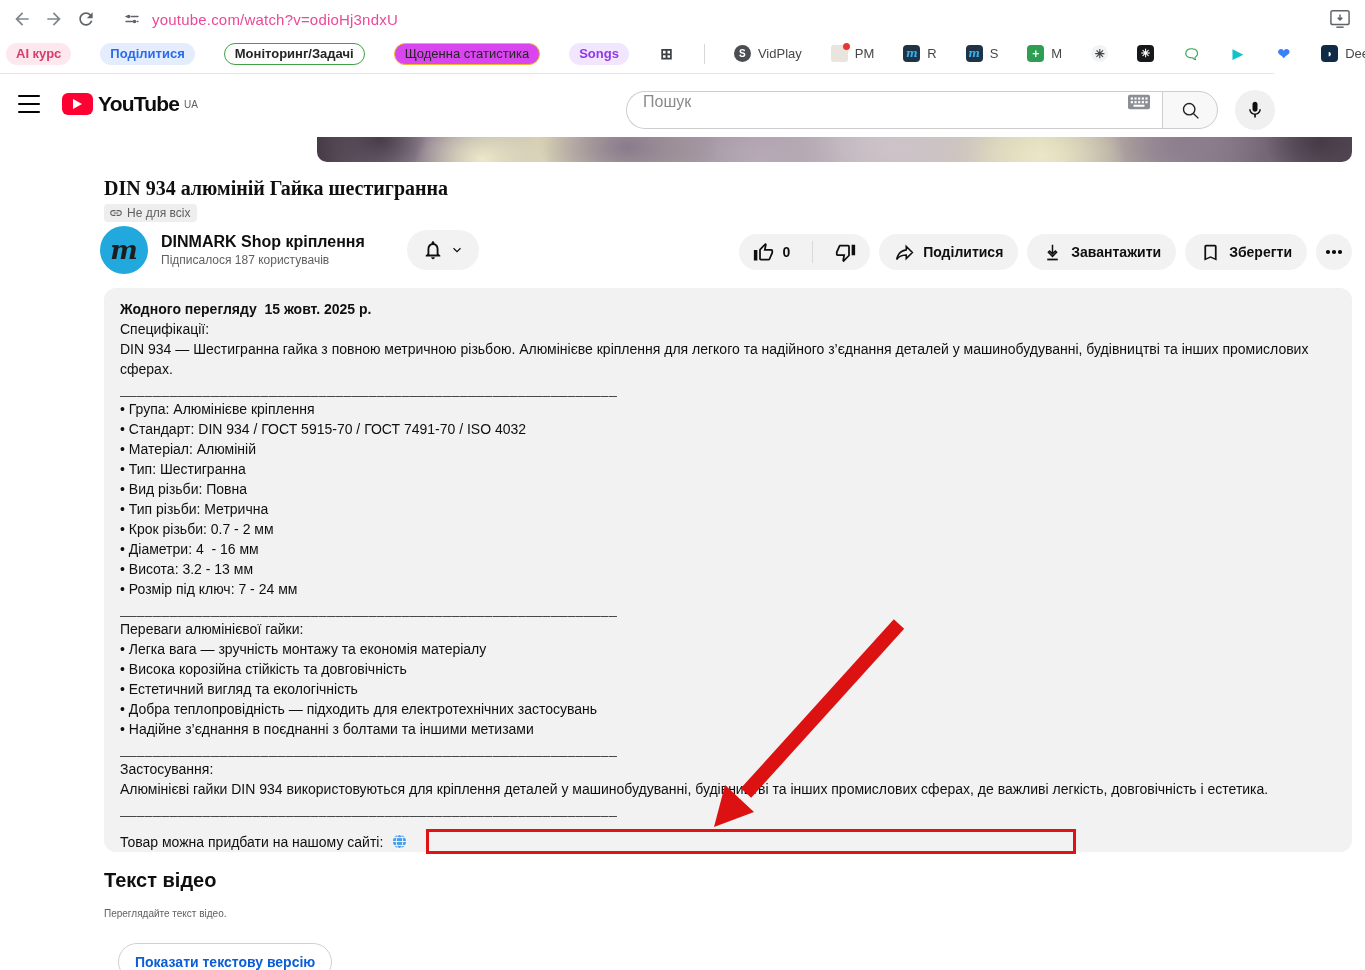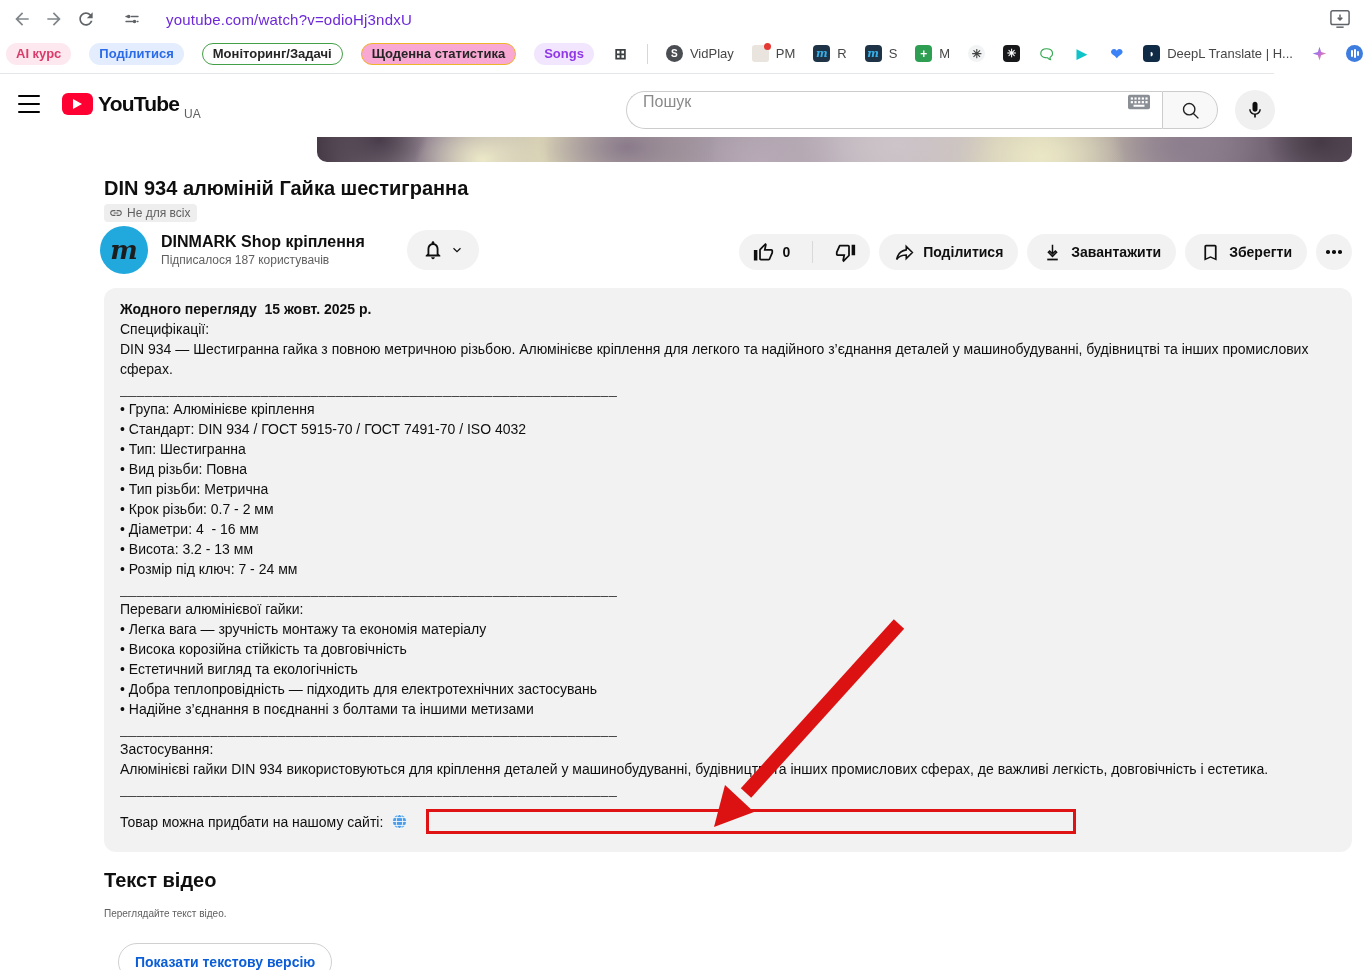--- a/index.html
+++ b/index.html
@@ -10,32 +10,32 @@
   }
   svg { display:block; }
 
   
   .nav-row { position:absolute; top:0; left:0; width:1365px; height:38px; background:#fff;
              display:flex; align-items:center; }
   .nav-btn { width:32px; height:32px; display:flex; align-items:center; justify-content:center; border-radius:50%; }
   .nav-btn svg { width:20px; height:20px; fill:#5f6368; }
   .nav-btn.dim svg { fill:#80868b; }
   .siteinfo { margin-left:18px; width:24px; height:24px; display:flex; align-items:center; justify-content:center; }
-  .url-text { margin-left:22px; font-size:15px; color:#6d28d9; letter-spacing:.2px; }
+  .url-text { margin-left:8px; font-size:15px; color:#ec4899; letter-spacing:.2px; }
   .nav-right { margin-left:auto; margin-right:14px; }
   .nav-right svg { width:22px; height:20px; stroke:#5f6368; fill:none; stroke-width:1.6; }
 
   .bm-row { position:absolute; top:38px; left:0; width:1274px; height:36px; background:#fff;
-            border-bottom:1px solid #e4e6e8; display:flex; align-items:center; padding:0 0 4px 6px; gap:18px; }
+            border-bottom:1px solid #e4e6e8; display:flex; align-items:center; padding:0 0 4px 6px; gap:29px; }
   .pill { flex:0 0 auto; height:22px; display:flex; align-items:center; padding:0 10px; border-radius:12px;
           font-size:13px; font-weight:700; white-space:nowrap; }
   .pill-pink   { background:#fce8ee; color:#d93b6b; }
   .pill-blue   { background:#e4edfd; color:#2b6be8; }
   .pill-green  { background:#fdfefd; color:#252525; border:1.5px solid #43a047; font-weight:700; }
-  .pill-yellow { background:#f9a8d4; color:#252525; border:1.5px solid #efb52a; font-weight:700; }
+  .pill-yellow { background:#d946ef; color:#252525; border:1.5px solid #efb52a; font-weight:400; }
   .pill-purple { background:#f1e6fd; color:#9038e8; }
   .bm { flex:0 0 auto; display:flex; align-items:center; gap:7px; white-space:nowrap; }
   .bm-label { font-size:13px; color:#474747; }
   .bm-sep { flex:0 0 auto; width:1px; height:20px; background:#d5d7da; }
   .fav { width:17px; height:17px; flex:0 0 auto; display:flex; align-items:center; justify-content:center;
          font-size:11px; font-weight:700; border-radius:4px; }
   .fav-grid { color:#3c4043; font-size:15px; }
   .fav-vidplay { background:#4a4d52; border-radius:50%; color:#fff; font-size:10px; }
   .fav-pm { background:#e9e4de; position:relative; border-radius:3px; }
   .fav-pm::after { content:""; position:absolute; top:-2px; right:-2px; width:7px; height:7px; border-radius:50%; background:#e53935; }
@@ -55,21 +55,21 @@
 
   
   .yt-header { position:absolute; top:75px; left:0; width:1365px; height:62px; background:#fff; }
   .hamburger { position:absolute; left:16px; top:18px; width:26px; height:22px; display:flex; flex-direction:column;
                justify-content:space-between; padding:2px 2px; }
   .hamburger i { height:2px; background:#030303; border-radius:1px; }
   .yt-logo { position:absolute; left:62px; top:14px; display:flex; align-items:flex-start; gap:5px; }
   .yt-play { width:31px; height:22px; background:#f03; border-radius:6px; display:flex; align-items:center; justify-content:center; margin-top:4px; }
   .yt-play i { width:0; height:0; border-left:9px solid #fff; border-top:5.5px solid transparent; border-bottom:5.5px solid transparent; }
   .yt-word { font-size:21px; font-weight:700; letter-spacing:-0.8px; color:#0c0c0c; line-height:30px; }
-  .yt-region { font-size:12px; color:#606060; margin-top:18px; }
+  .yt-region { font-size:10px; color:#606060; margin-top:10px; }
   .search-wrap { position:absolute; left:626px; top:16px; display:flex; align-items:center; }
   .search-box { width:536px; height:38px; border:1px solid #ccc; border-radius:19px 0 0 19px; border-right:none;
                 display:flex; align-items:center; padding:0 12px 16px 16px; }
   .search-input { flex:1; border:none; outline:none; font-size:16px; color:#111; background:transparent;
                   font-family:"Liberation Sans", sans-serif; }
   .search-input::placeholder { color:#8a8a8a; }
   .kb-icon svg { width:22px; height:16px; }
   .search-btn { width:56px; height:38px; border:1px solid #ccc; border-radius:0 19px 19px 0; background:#f8f8f8;
                 display:flex; align-items:center; justify-content:center; }
   .search-btn svg { width:21px; height:21px; fill:none; stroke:#222; stroke-width:1.6; }
@@ -86,21 +86,21 @@
       radial-gradient(120px 70px at 30% 40%, #8a7a8b 0%, rgba(138,122,139,0) 75%),
       radial-gradient(110px 70px at 43% 90%, #b7aab6 0%, rgba(183,170,182,0) 75%),
       radial-gradient(130px 80px at 56% 30%, #cdc4c9 0%, rgba(205,196,201,0) 75%),
       radial-gradient(120px 70px at 70% 80%, #eae7c6 0%, rgba(234,231,198,0) 70%),
       radial-gradient(100px 60px at 84% 30%, #8d7e8e 0%, rgba(141,126,142,0) 75%),
       radial-gradient(70px 50px at 97% 20%, #453a46 0%, rgba(69,58,70,0) 80%),
       linear-gradient(90deg, #453a46 0%, #9b8d9a 12%, #d9d3b6 22%, #a195a1 38%, #c4bac2 55%, #d8d2b5 70%, #8d7e8e 85%, #584a58 100%);
   }
 
   
-  .v-title { position:absolute; left:104px; top:177px; font-size:20px; font-weight:700; color:#0f0f0f; }
+  .v-title { position:absolute; left:104px; top:177px; font-size:20px; font-weight:700; color:#0f0f0f;font-family:Liberation Serif, serif; }
   .vis-badge { position:absolute; left:104px; top:204px; display:inline-flex; align-items:center; gap:4px;
                background:#eee; color:#606060; font-size:12px; padding:2px 7px 2px 5px; border-radius:4px; }
   .vis-badge svg { width:14px; height:14px; fill:#606060; }
 
   .channel-row { position:absolute; left:100px; top:226px; display:flex; align-items:center; }
   .avatar { width:48px; height:48px; border-radius:50%; background:#21a9de; display:flex; align-items:center; justify-content:center;
             font-family:"DejaVu Serif", serif; font-style:italic; font-weight:700; font-size:26px; color:#1d1d1d; }
   .ch-meta { margin-left:13px; }
   .ch-name { font-size:16px; font-weight:700; color:#0f0f0f; }
   .ch-subs { font-size:12px; color:#606060; margin-top:2px; }
@@ -363,20 +363,21 @@
 <div class="desc-box">
   <div>
 
   <div class="desc-line bold">Жодного перегляду  15 жовт. 2025 р.</div>
       <div class="desc-line">Специфікації:</div>
       <div class="desc-line">DIN 934 — Шестигранна гайка з повною метричною різьбою. Алюмінієве кріплення для легкого та надійного з’єднання деталей у машинобудуванні, будівництві та інших промислових</div>
       <div class="desc-line">сферах.</div>
       <div class="desc-line sep">____________________________________________________________</div>
       <div class="desc-line">• Група: Алюмінієве кріплення</div>
       <div class="desc-line">• Стандарт: DIN 934 / ГОСТ 5915-70 / ГОСТ 7491-70 / ISO 4032</div>
+      <div class="desc-line">• Матеріал: Алюміній</div>
       <div class="desc-line">• Тип: Шестигранна</div>
       <div class="desc-line">• Вид різьби: Повна</div>
       <div class="desc-line">• Тип різьби: Метрична</div>
       <div class="desc-line">• Крок різьби: 0.7 - 2 мм</div>
       <div class="desc-line">• Діаметри: 4  - 16 мм</div>
       <div class="desc-line">• Висота: 3.2 - 13 мм</div>
       <div class="desc-line">• Розмір під ключ: 7 - 24 мм</div>
       <div class="desc-line sep">____________________________________________________________</div>
       <div class="desc-line">Переваги алюмінієвої гайки:</div>
       <div class="desc-line">• Легка вага — зручність монтажу та економія матеріалу</div>

